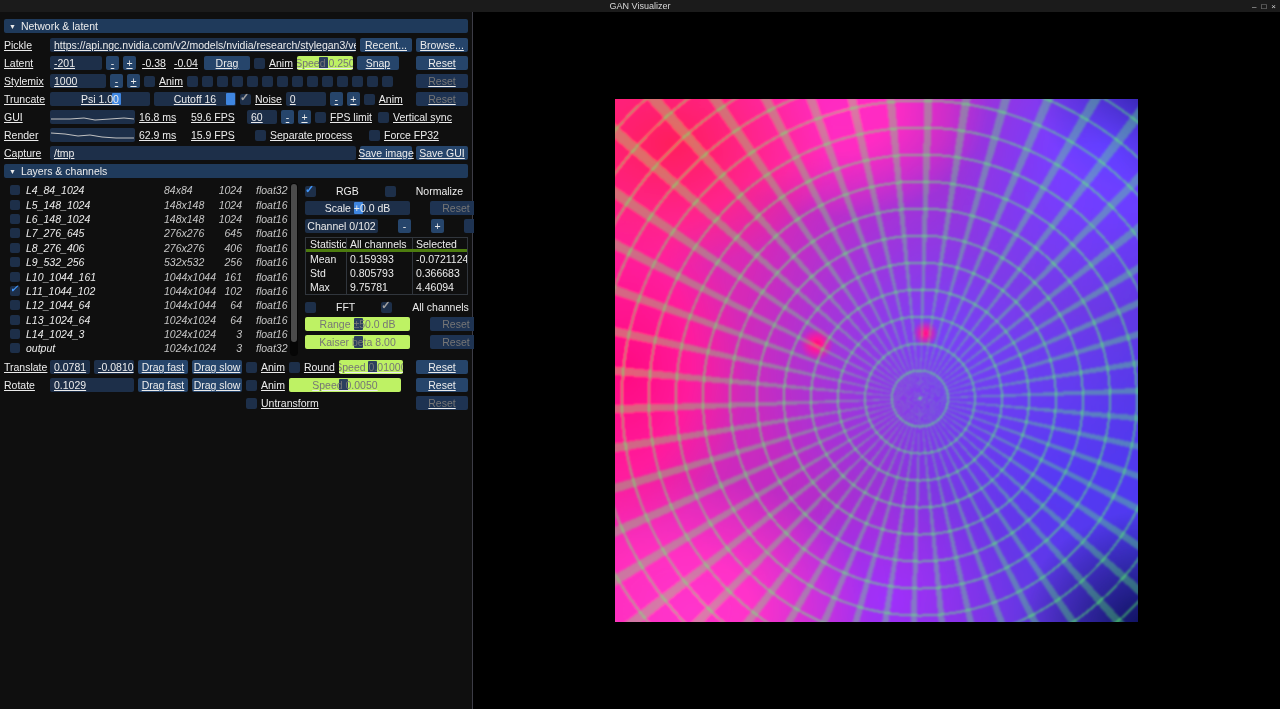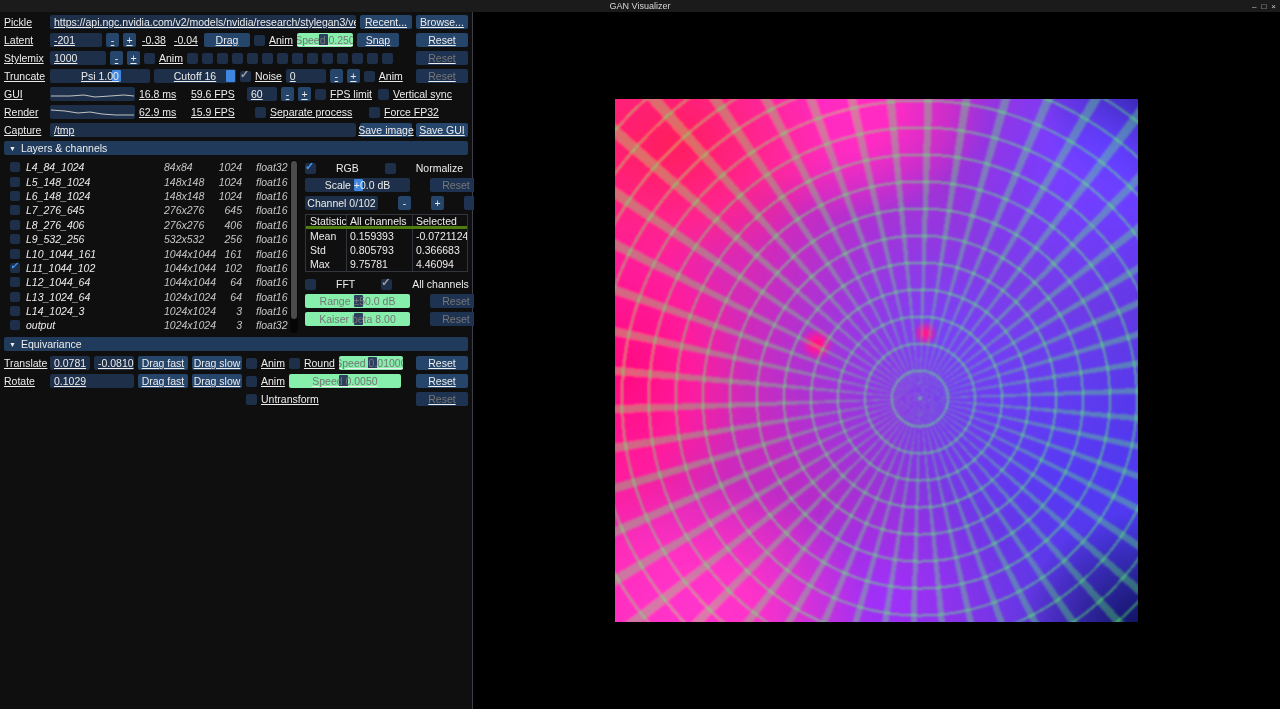--- a/index.html
+++ b/index.html
@@ -26,21 +26,21 @@
   .input { padding:0 4px; overflow:hidden; white-space:nowrap; }
   .grow { flex:1 1 auto; min-width:0; }
   .btn { background:#26456b; border-radius:2px; height:14px; display:flex; align-items:center;
          justify-content:center; flex:none; cursor:default; white-space:nowrap; }
   .btn.sm { width:13px; }
   .btn.dis { background:#1e3352; color:#767676; }
   .slider { position:relative; justify-content:center; overflow:hidden; }
   .slider span { position:relative; white-space:nowrap; }
   .grab { position:absolute; top:1px; bottom:1px; width:9px; border-radius:1px; background:#3f86e0; }
   .grab.dim { background:#2c3f5e; }
-  .slider.dis { background:#86efac; color:#767676; }
+  .slider.dis { background:#bef264; color:#767676; }
   .cb { width:11px; height:11px; background:#1d2f49; border-radius:2px; flex:none; position:relative; }
   .cb.on::after { content:"\2713"; position:absolute; left:0; top:-3px; font-size:11px; font-weight:bold; color:#4296fa; }
   .cb.on.gray::after { color:#a0a0a0; }
   .right { margin-left:auto; }
   .perf svg { position:absolute; left:0; top:0; }
 
   
   #layer-area { display:flex; margin:0 4px 4px 4px; height:173px; }
   #layer-list { width:284px;font-style:italic; }
   .layer-row { display:flex; align-items:center; height:14.4px; padding-left:6px; gap:6px; }
@@ -93,20 +93,24 @@
   <span>GAN Visualizer</span>
   <div id="win-icons">
     <span>–</span>
     <span>□</span>
     <span>×</span>
   </div>
 </div>
 
 <div id="panel">
 
+  <div class="sec-head">
+    <span class="tri">▼</span>
+    <span>Network &amp; latent</span>
+  </div>
 
   <div class="row">
     <span class="lbl">Pickle</span>
     <div class="frame input grow">
       <span>https://api.ngc.nvidia.com/v2/models/nvidia/research/stylegan3/versions/1/files/style</span>
     </div>
     <div class="btn" style="width:52px">Recent...</div>
     <div class="btn" style="width:52px">Browse...</div>
   </div>
 
@@ -383,24 +387,20 @@
       <div class="rrow">
         <div class="frame slider dis" style="width:105px">
           <div class="grab dim" style="left:47%"></div>
           <span>Kaiser beta 8.00</span>
         </div>
         <div class="btn dis right" style="width:52px">Reset</div>
       </div>
     </div>
   </div>
 
-  <div class="sec-head">
-    <span class="tri">▼</span>
-    <span>Equivariance</span>
-  </div>
 
   <div class="row">
     <span class="lbl">Translate</span>
     <div class="frame input" style="width:40px">
       <span>0.0781</span>
     </div>
     <div class="frame input" style="width:40px">
       <span>-0.0810</span>
     </div>
     <div class="btn" style="width:50px">Drag fast</div>

